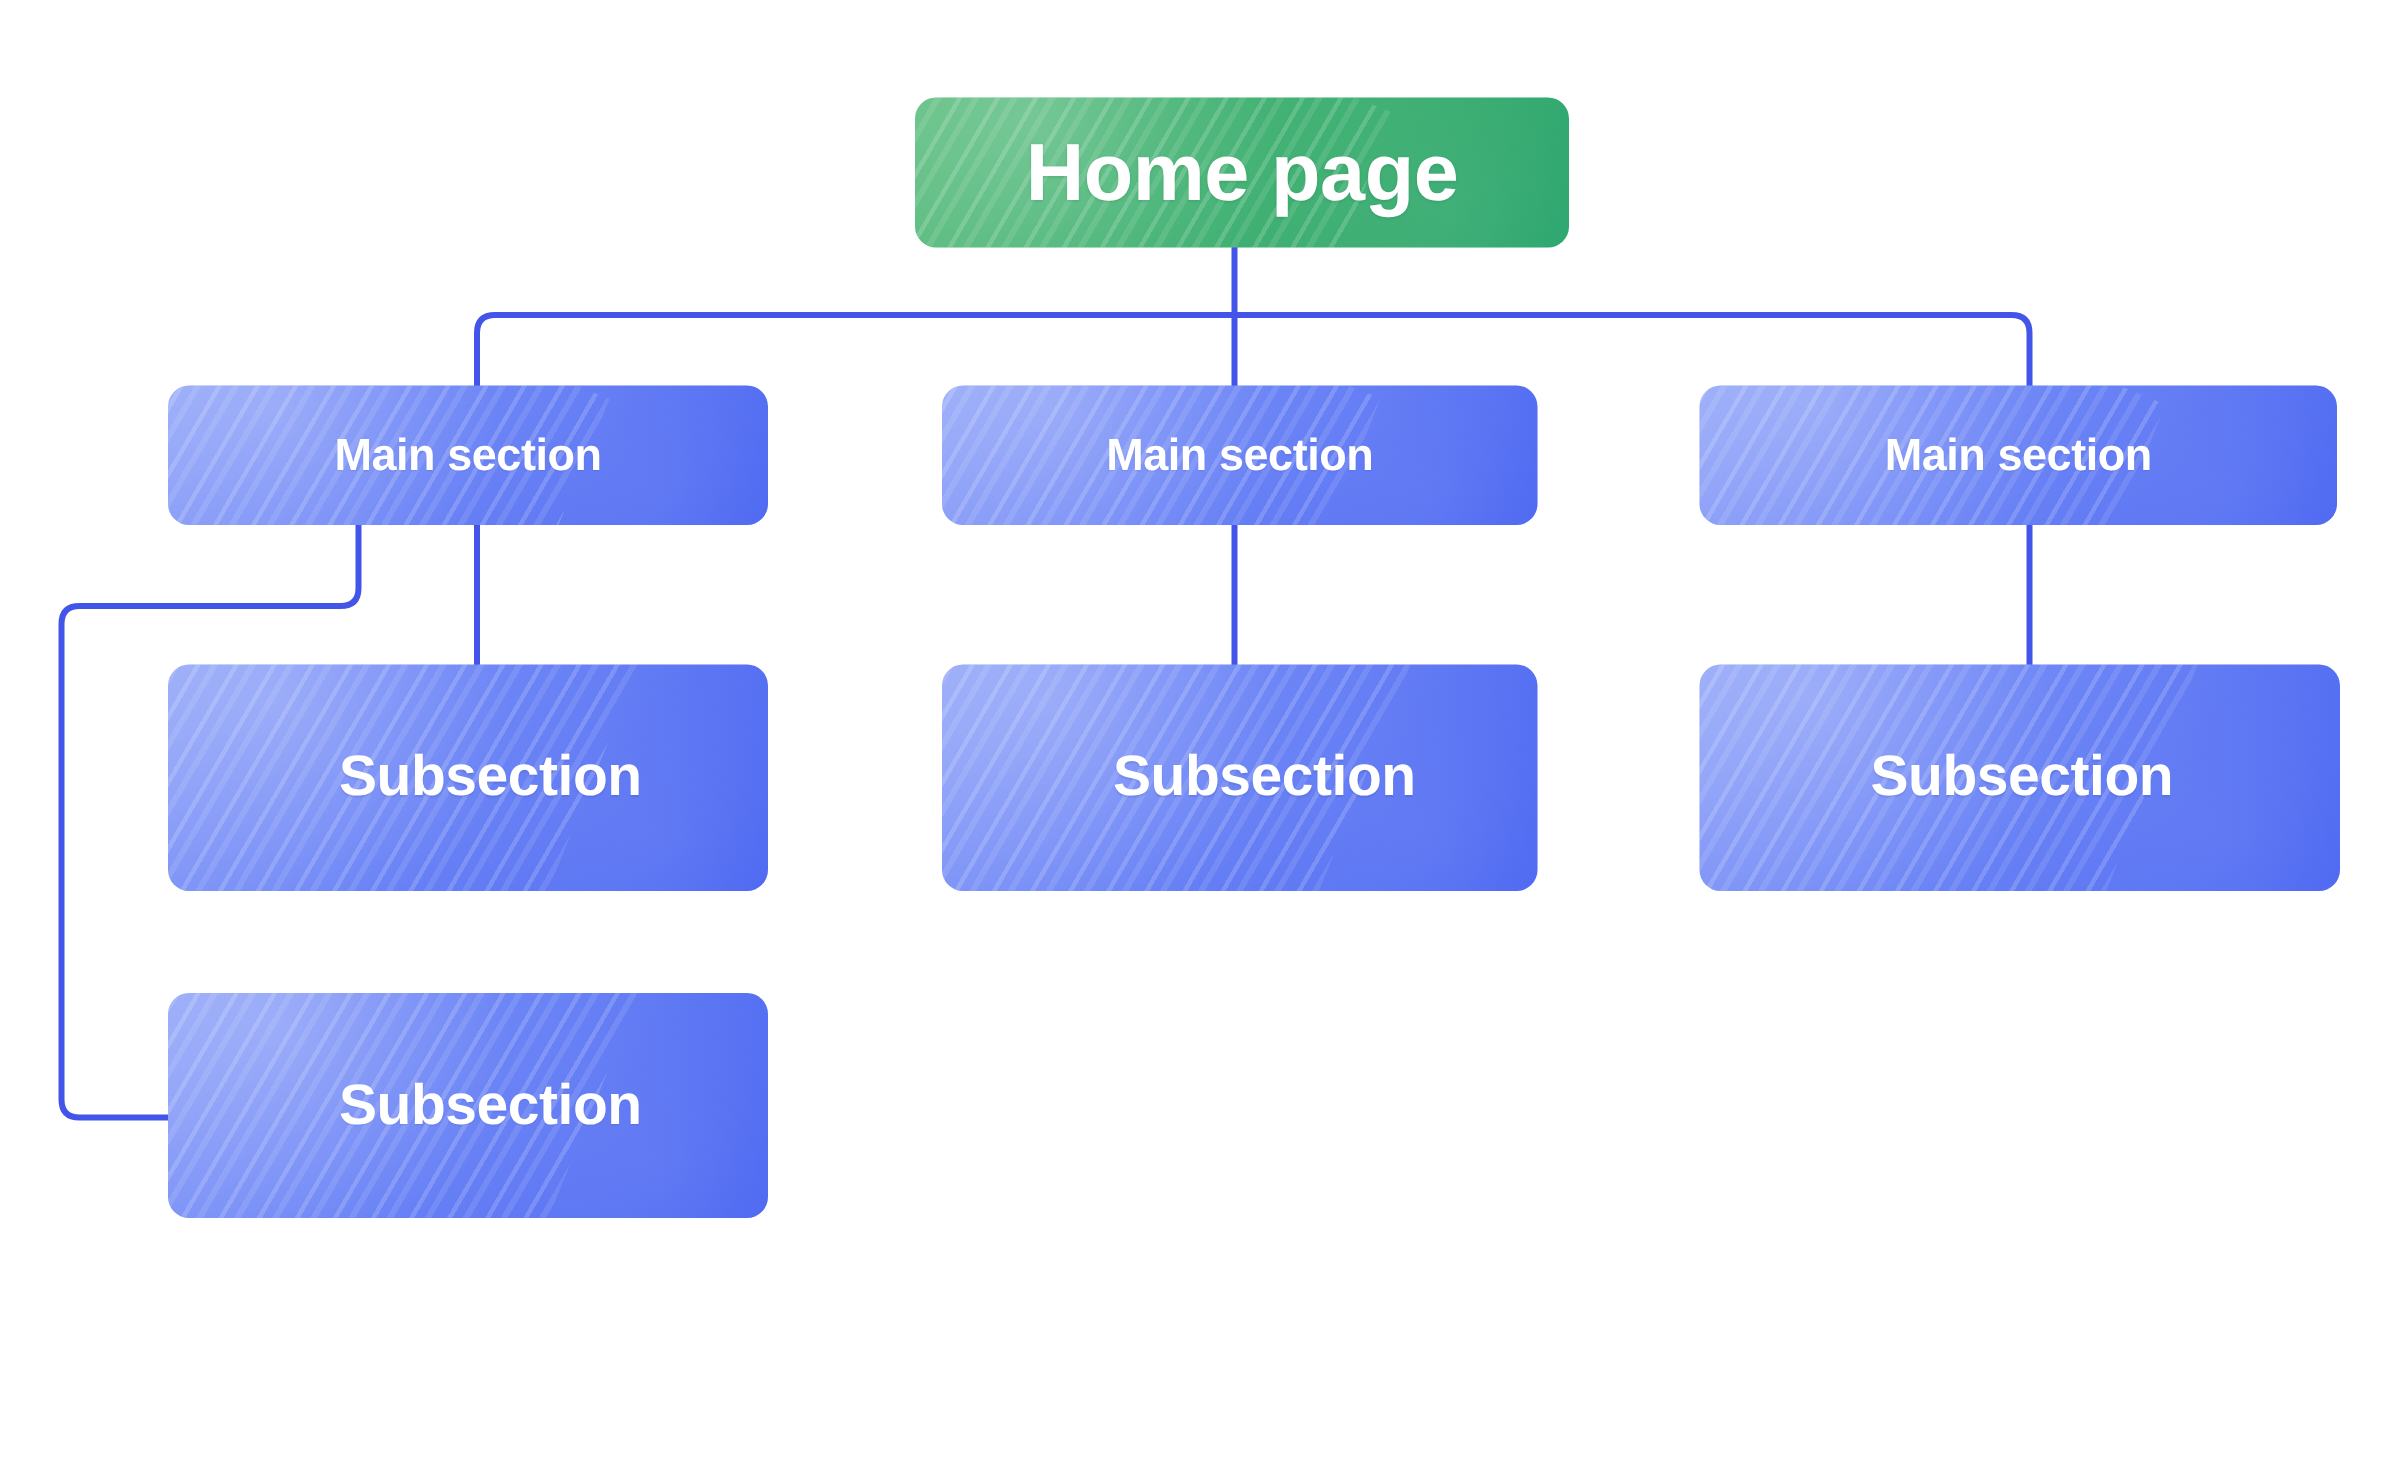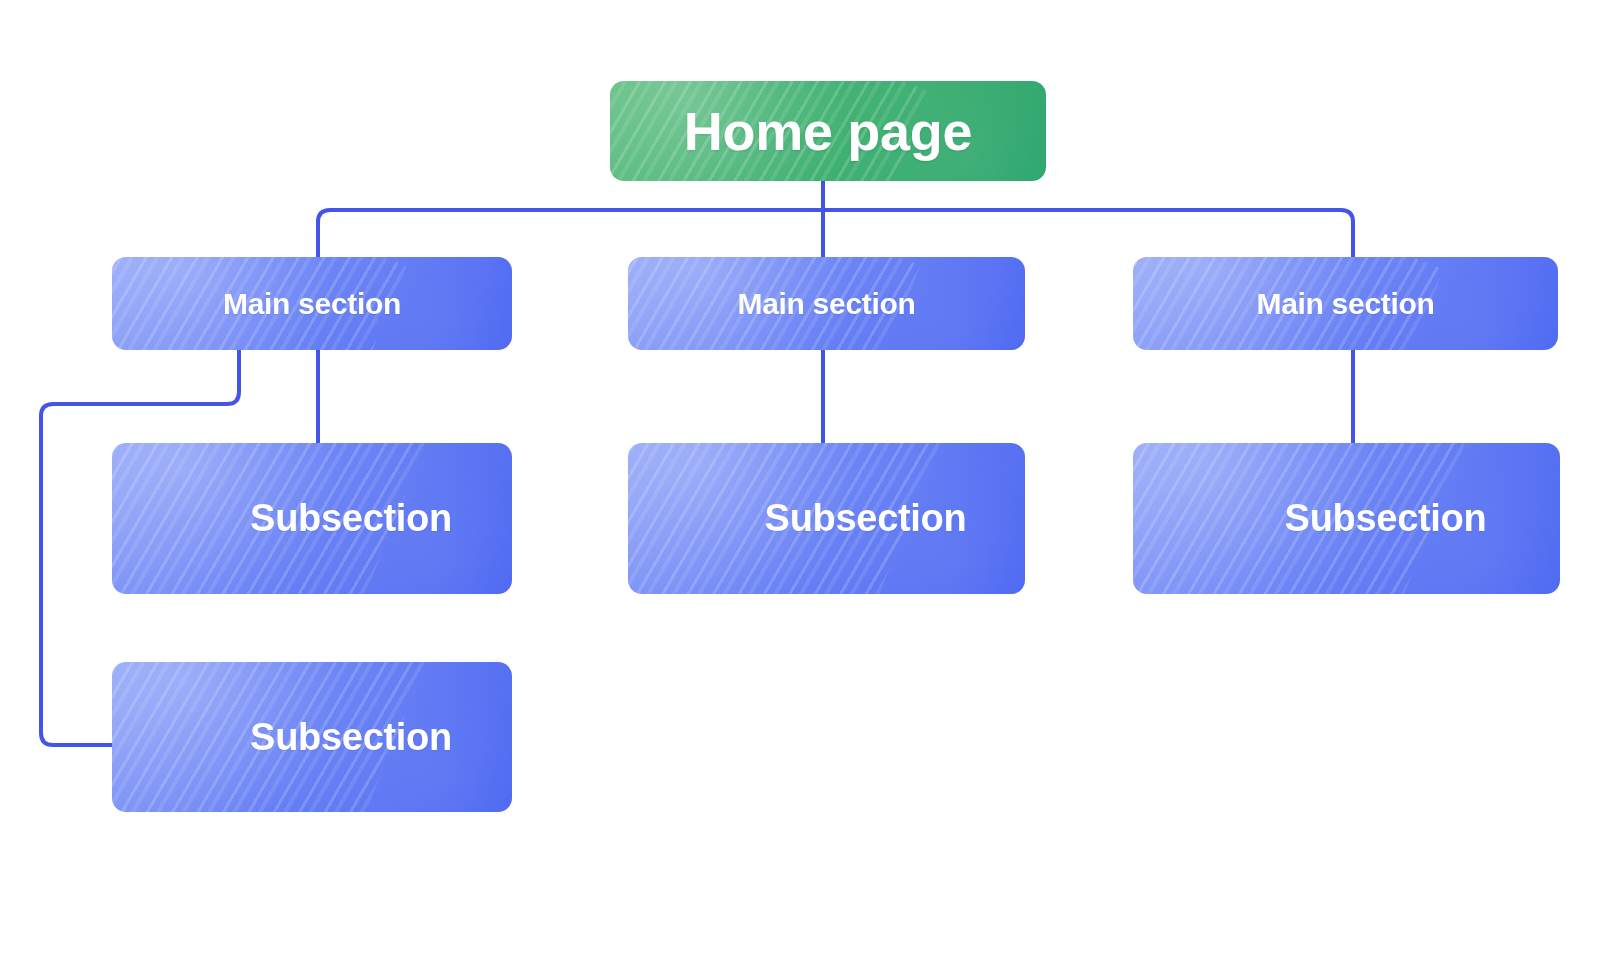--- a/index.html
+++ b/index.html
@@ -66,30 +66,29 @@
       radial-gradient(circle at 18% 16%, rgba(255,255,255,0.22) 0%, rgba(255,255,255,0) 45%);
     z-index: 1;
     pointer-events: none;
   }
 
   
   .node.root {
     background: linear-gradient(122deg, #5cbd7e 0%, #46b473 30%, #34ab6b 65%, #21a167 100%);
     justify-content: center;
     font-size: 54px;
-    margin-top: 16px;
   }
   .node.root .label { text-shadow: 0 1px 2px rgba(10,70,40,0.18); }
 
   
   .node.blue {
     background: linear-gradient(125deg, #92a6f8 0%, #7f95f7 18%, #6c85f6 42%, #5671f3 70%, #4460f1 100%);
   }
   .node.section { font-size: 30px; justify-content: center; }
-  .node.subsection { font-size: 38px; padding-left: 78px; justify-content: center; }
+  .node.subsection { font-size: 38px; padding-left: 114px; justify-content: flex-start; }
 </style>
 </head>
 <body>
 
 <div id="canvas">
 
   <svg id="connectors" viewBox="0 0 1600 977" width="1600" height="977" xmlns="http://www.w3.org/2000/svg">
     <g fill="none" stroke="#4355e8" stroke-width="4" stroke-linecap="butt" stroke-linejoin="round">
 
       <path d="M 823 163 L 823 210"></path>

